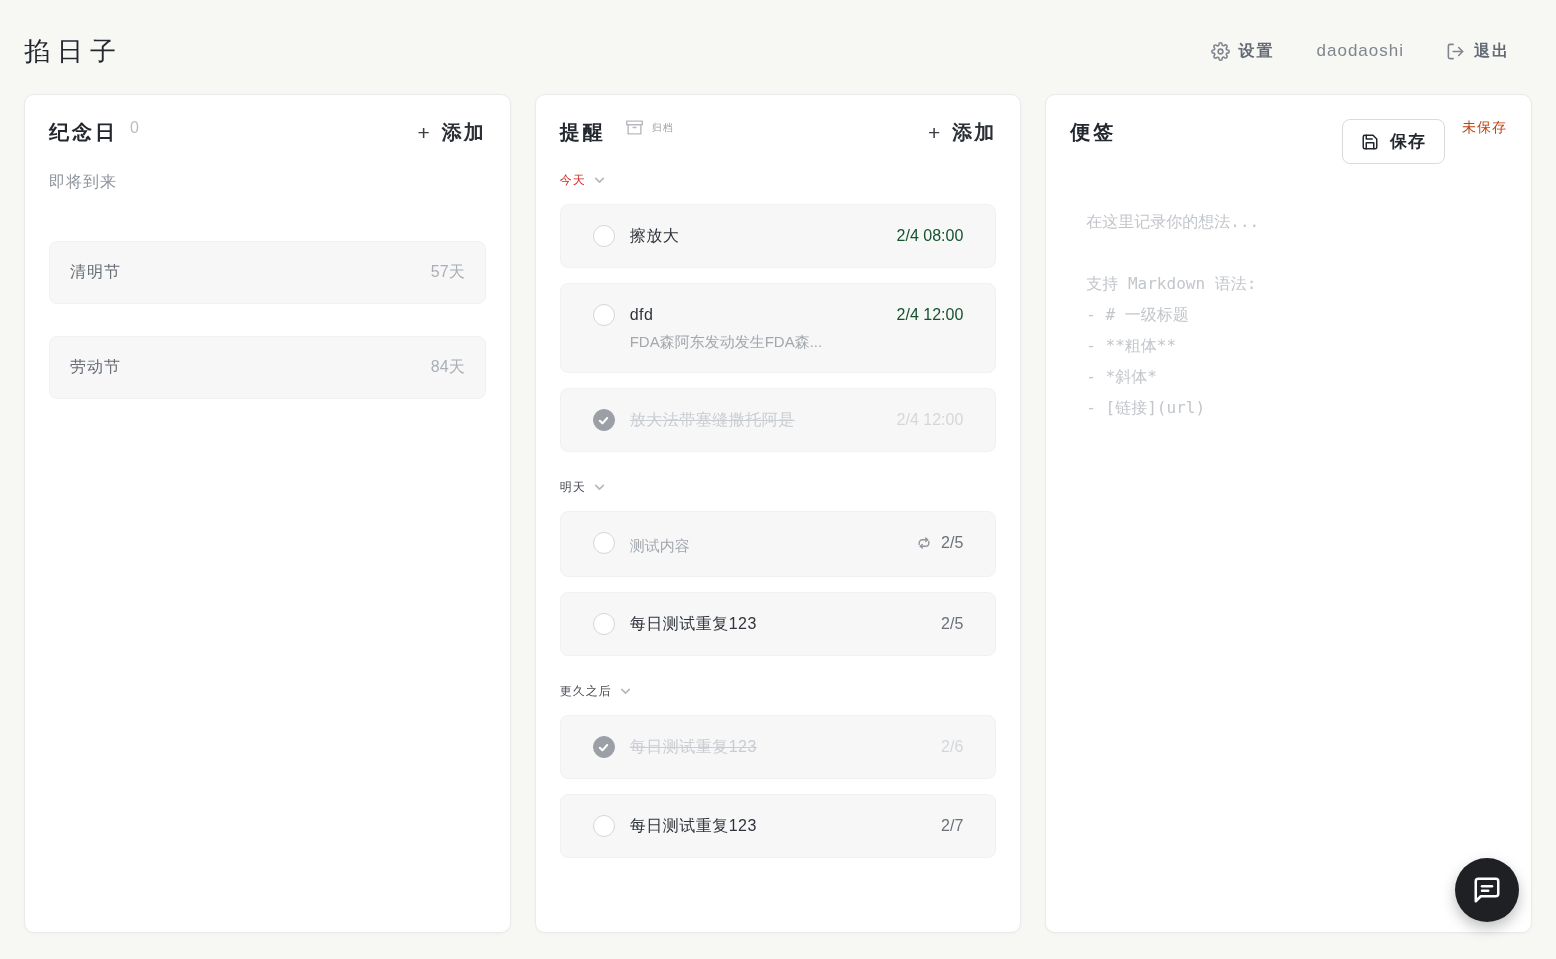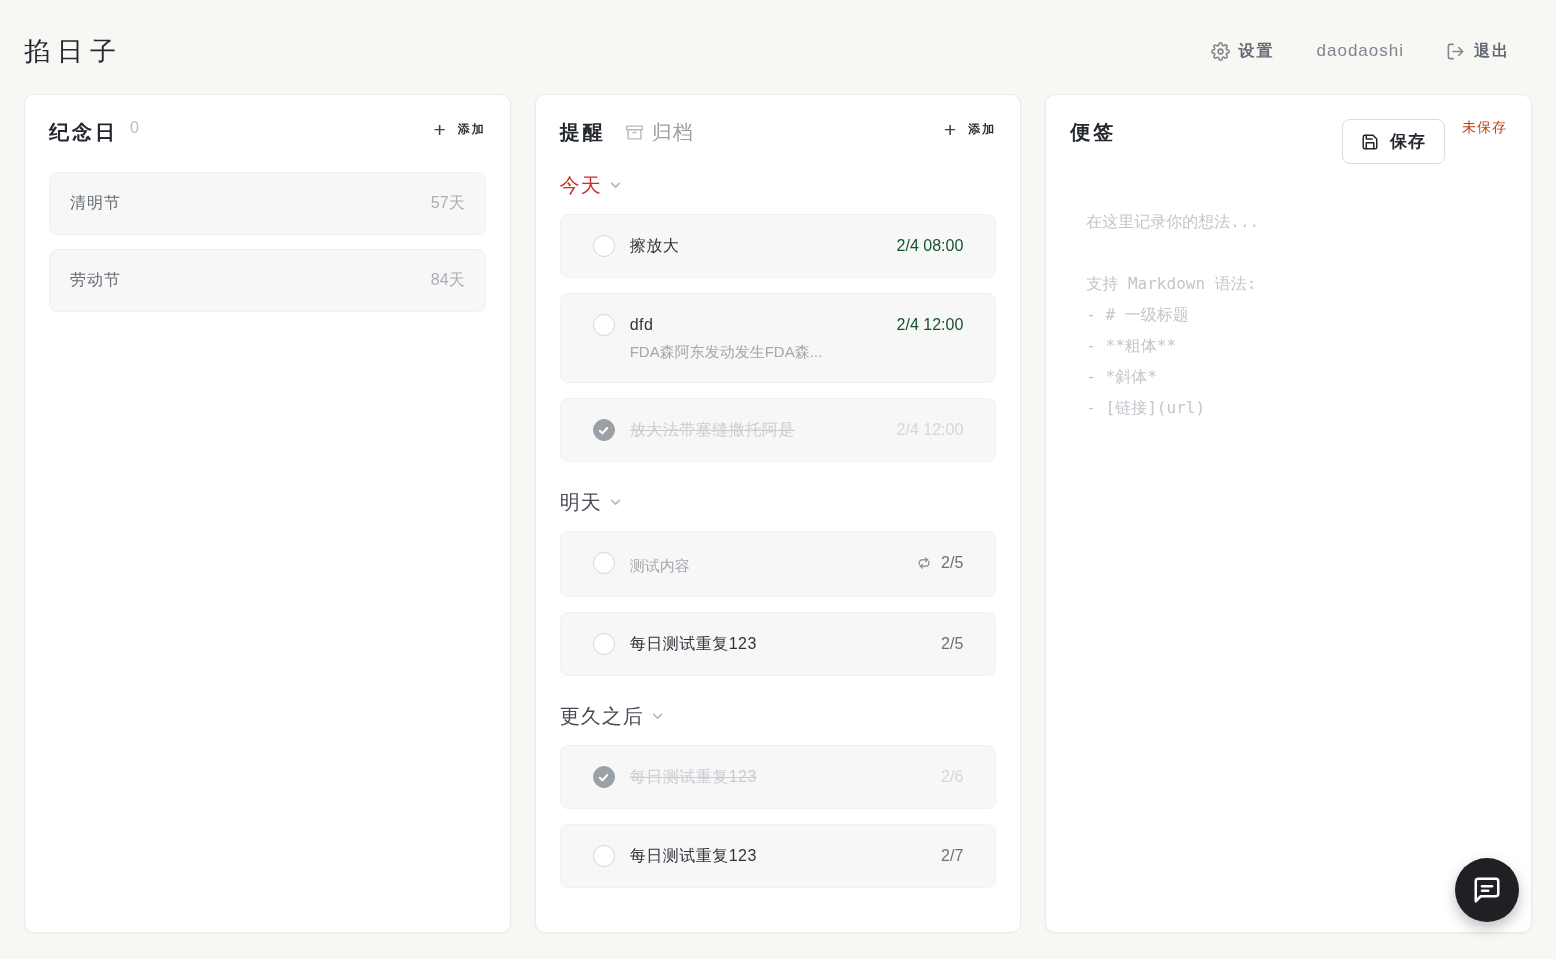--- a/index.html
+++ b/index.html
@@ -41,41 +41,41 @@
     display:flex; flex-direction:column;
   }
   .card-header { display:flex; align-items:flex-start; margin-bottom:26px; flex:none; }
   .card-title { font-size:20px; font-weight:700; letter-spacing:3px; color:#23272e; }
   .count { margin-left:12px; font-size:16px; color:#b9bdc3; }
   .add-btn {
     margin-left:auto; display:flex; align-items:center; gap:12px;
     background:none; border:none; cursor:pointer; font-family:inherit;
   }
   .add-plus { font-size:21px; font-weight:400; color:#3c4046; line-height:1; }
-  .add-label { font-size:12px; font-weight:700; letter-spacing:2px; color:#2b2f36; }
+  .add-label { font-size:20px; font-weight:700; letter-spacing:2px; color:#2b2f36; }
   .archive-btn {
     display:flex; align-items:center; gap:9px; margin-left:20px;
     background:none; border:none; cursor:pointer; font-family:inherit;
-    font-size:20px; letter-spacing:1px; color:#9aa0a6;
+    font-size:10px; letter-spacing:1px; color:#9aa0a6;
   }
   .sub-label { font-size:16px; color:#8f959e; letter-spacing:1px; margin-bottom:16px; }
 
   
   .ann-item {
     display:flex; justify-content:space-between; align-items:center;
     background:#f7f7f7; border:1px solid #f1f1ef; border-radius:8px;
-    padding:20px; margin-bottom:14px; cursor:pointer;
+    padding:20px; margin-bottom:14px; cursor:pointer;margin-top:32px;
   }
   .ann-name { font-size:16px; color:#676d74; letter-spacing:1px; }
   .ann-days { font-size:16px; color:#aaafb5; }
 
   
   .r-section-label {
     display:flex; align-items:center; gap:7px;
-    font-size:20px; color:#474b52; letter-spacing:1px;
+    font-size:12px; color:#474b52; letter-spacing:1px;
     margin:27px 0 15px; cursor:pointer;
   }
   .r-section-label.first { margin-top:0; }
   .r-section-label.accent { color:#d02c26; }
   .r-item {
     display:flex; align-items:flex-start; gap:15px;
     background:#f7f7f7; border:1px solid #f1f1ef; border-radius:8px;
     padding:19px 32px; margin-bottom:15px; cursor:pointer;
   }
   .r-check {
@@ -153,20 +153,21 @@
 
   <section class="card">
     <div class="card-header">
       <span class="card-title">纪念日</span>
       <span class="count">0</span>
       <button class="add-btn">
         <span class="add-plus">+</span>
         <span class="add-label">添加</span>
       </button>
     </div>
+    <div class="sub-label">即将到来</div>
     <div id="ann-list">
         <div class="ann-item">
           <span class="ann-name">清明节</span>
           <span class="ann-days">57天</span>
         </div>
         <div class="ann-item">
           <span class="ann-name">劳动节</span>
           <span class="ann-days">84天</span>
         </div>
       </div>

